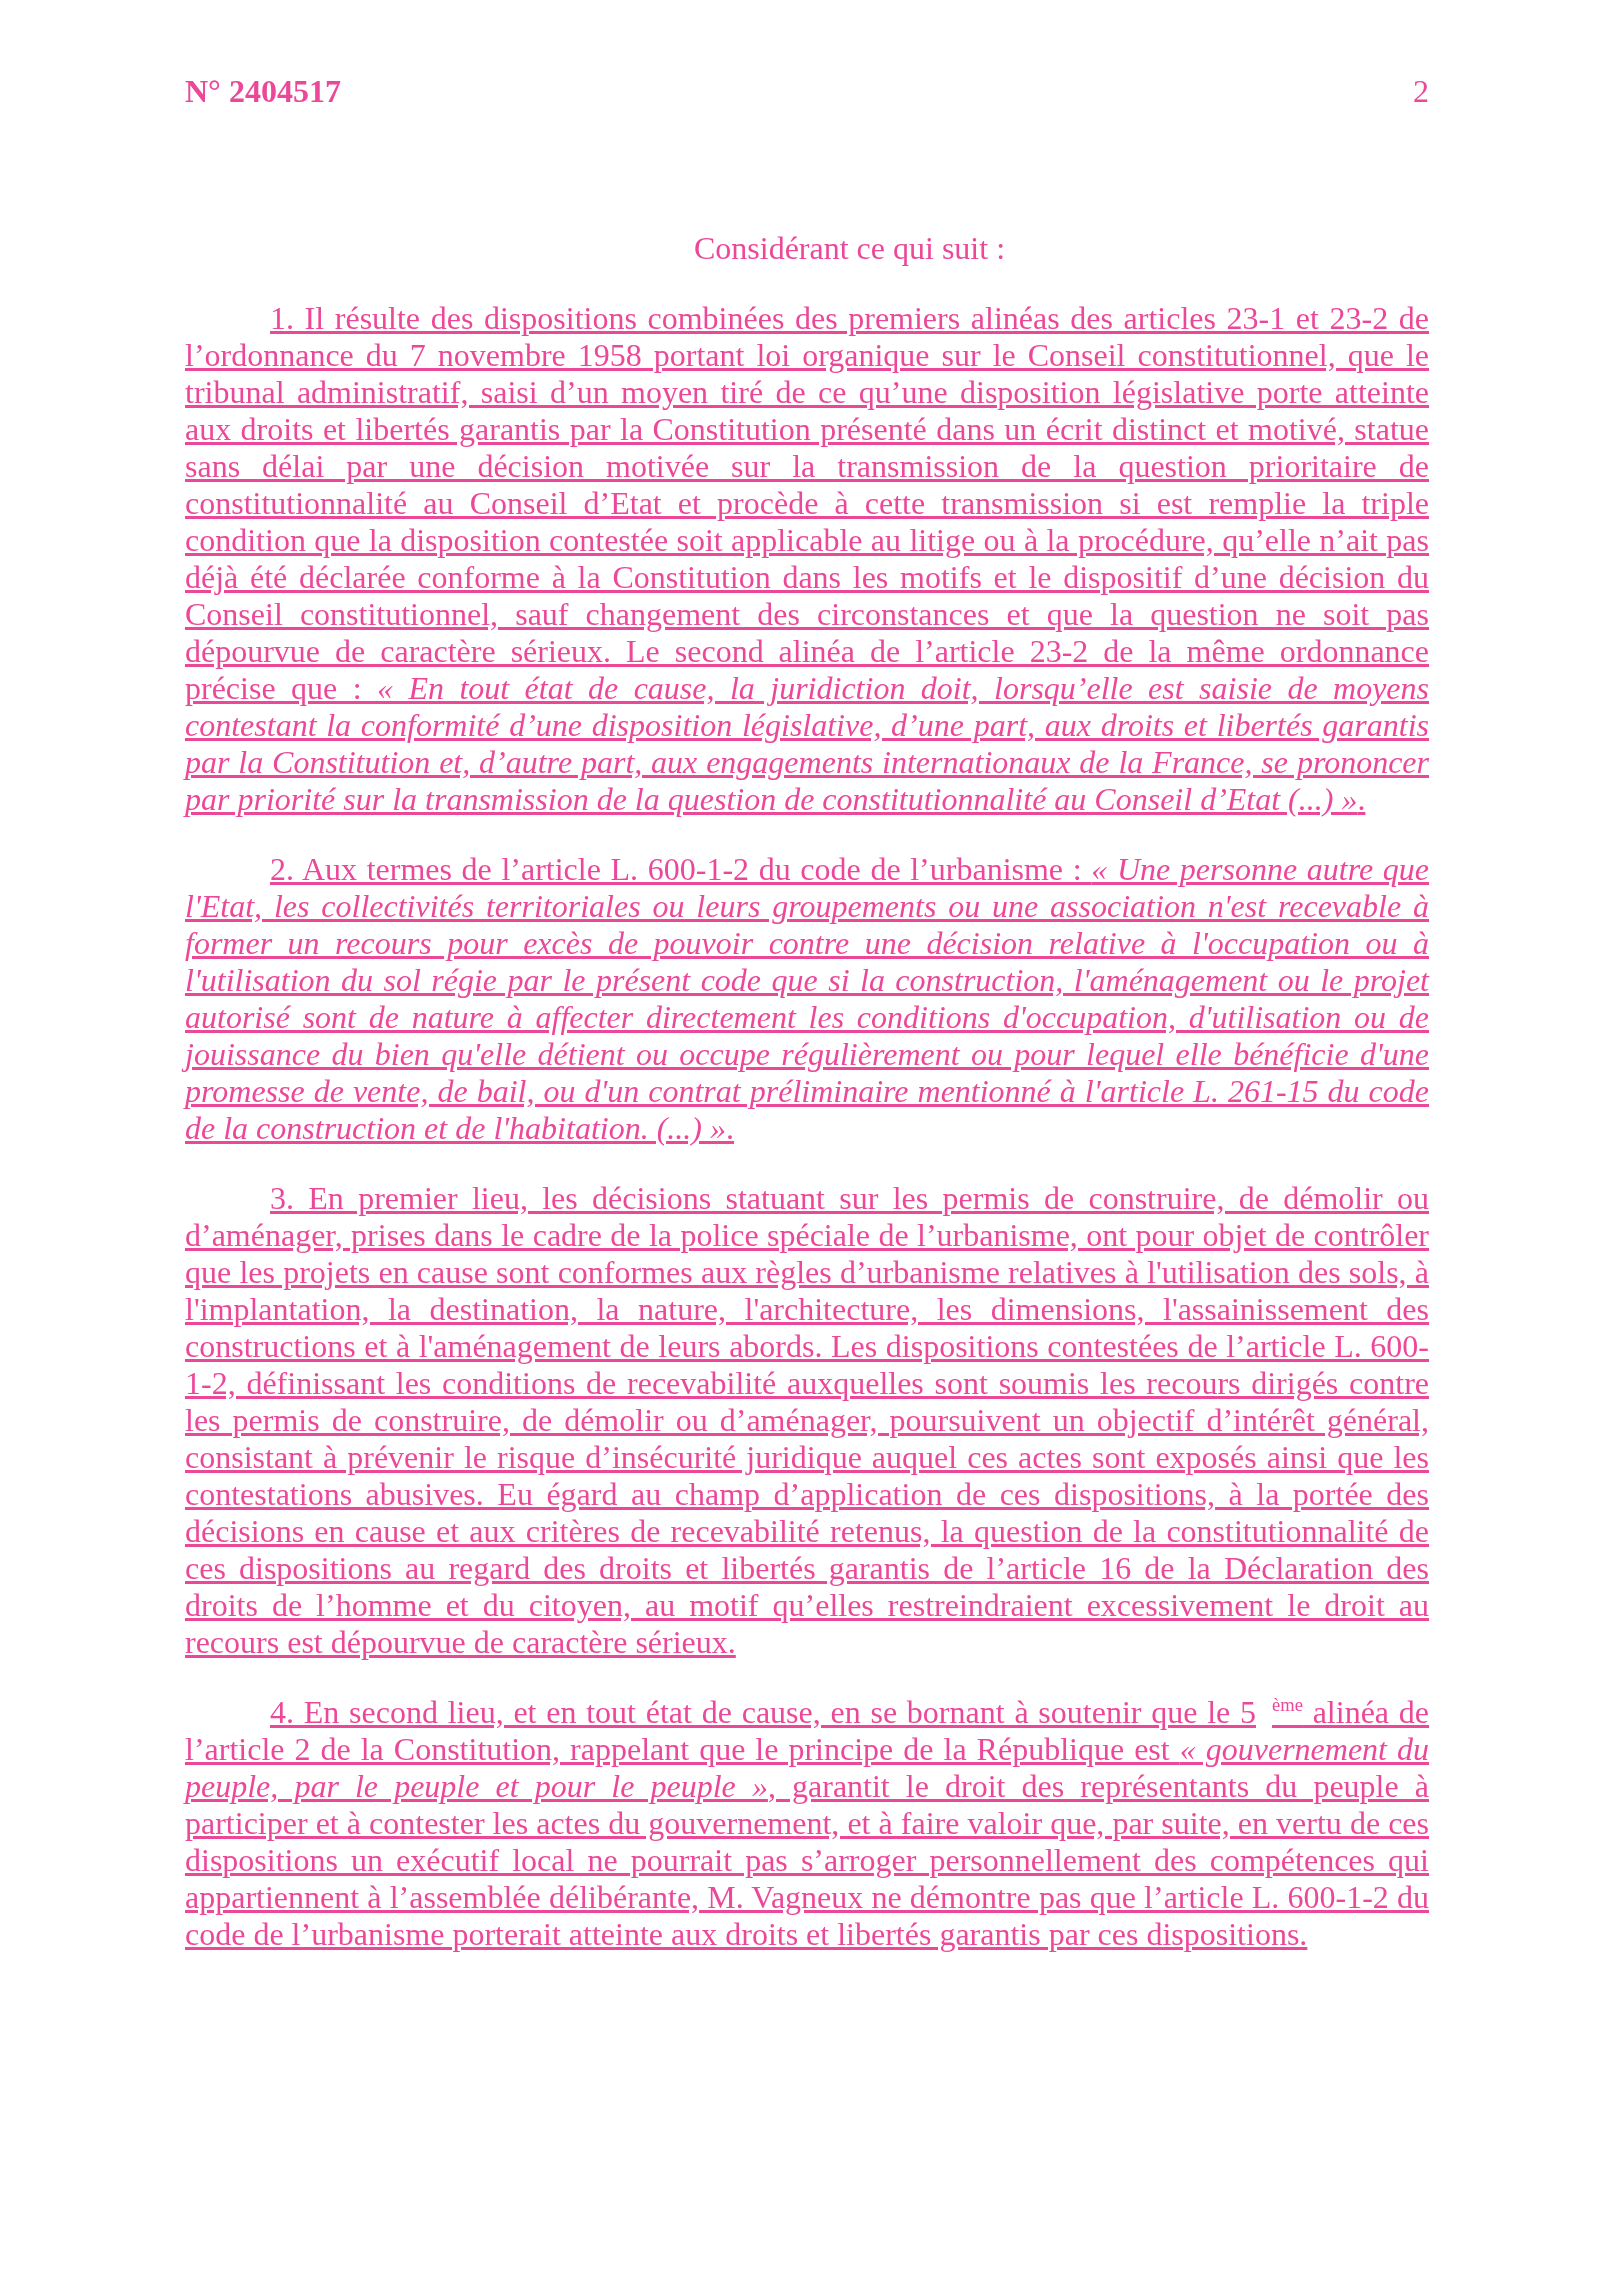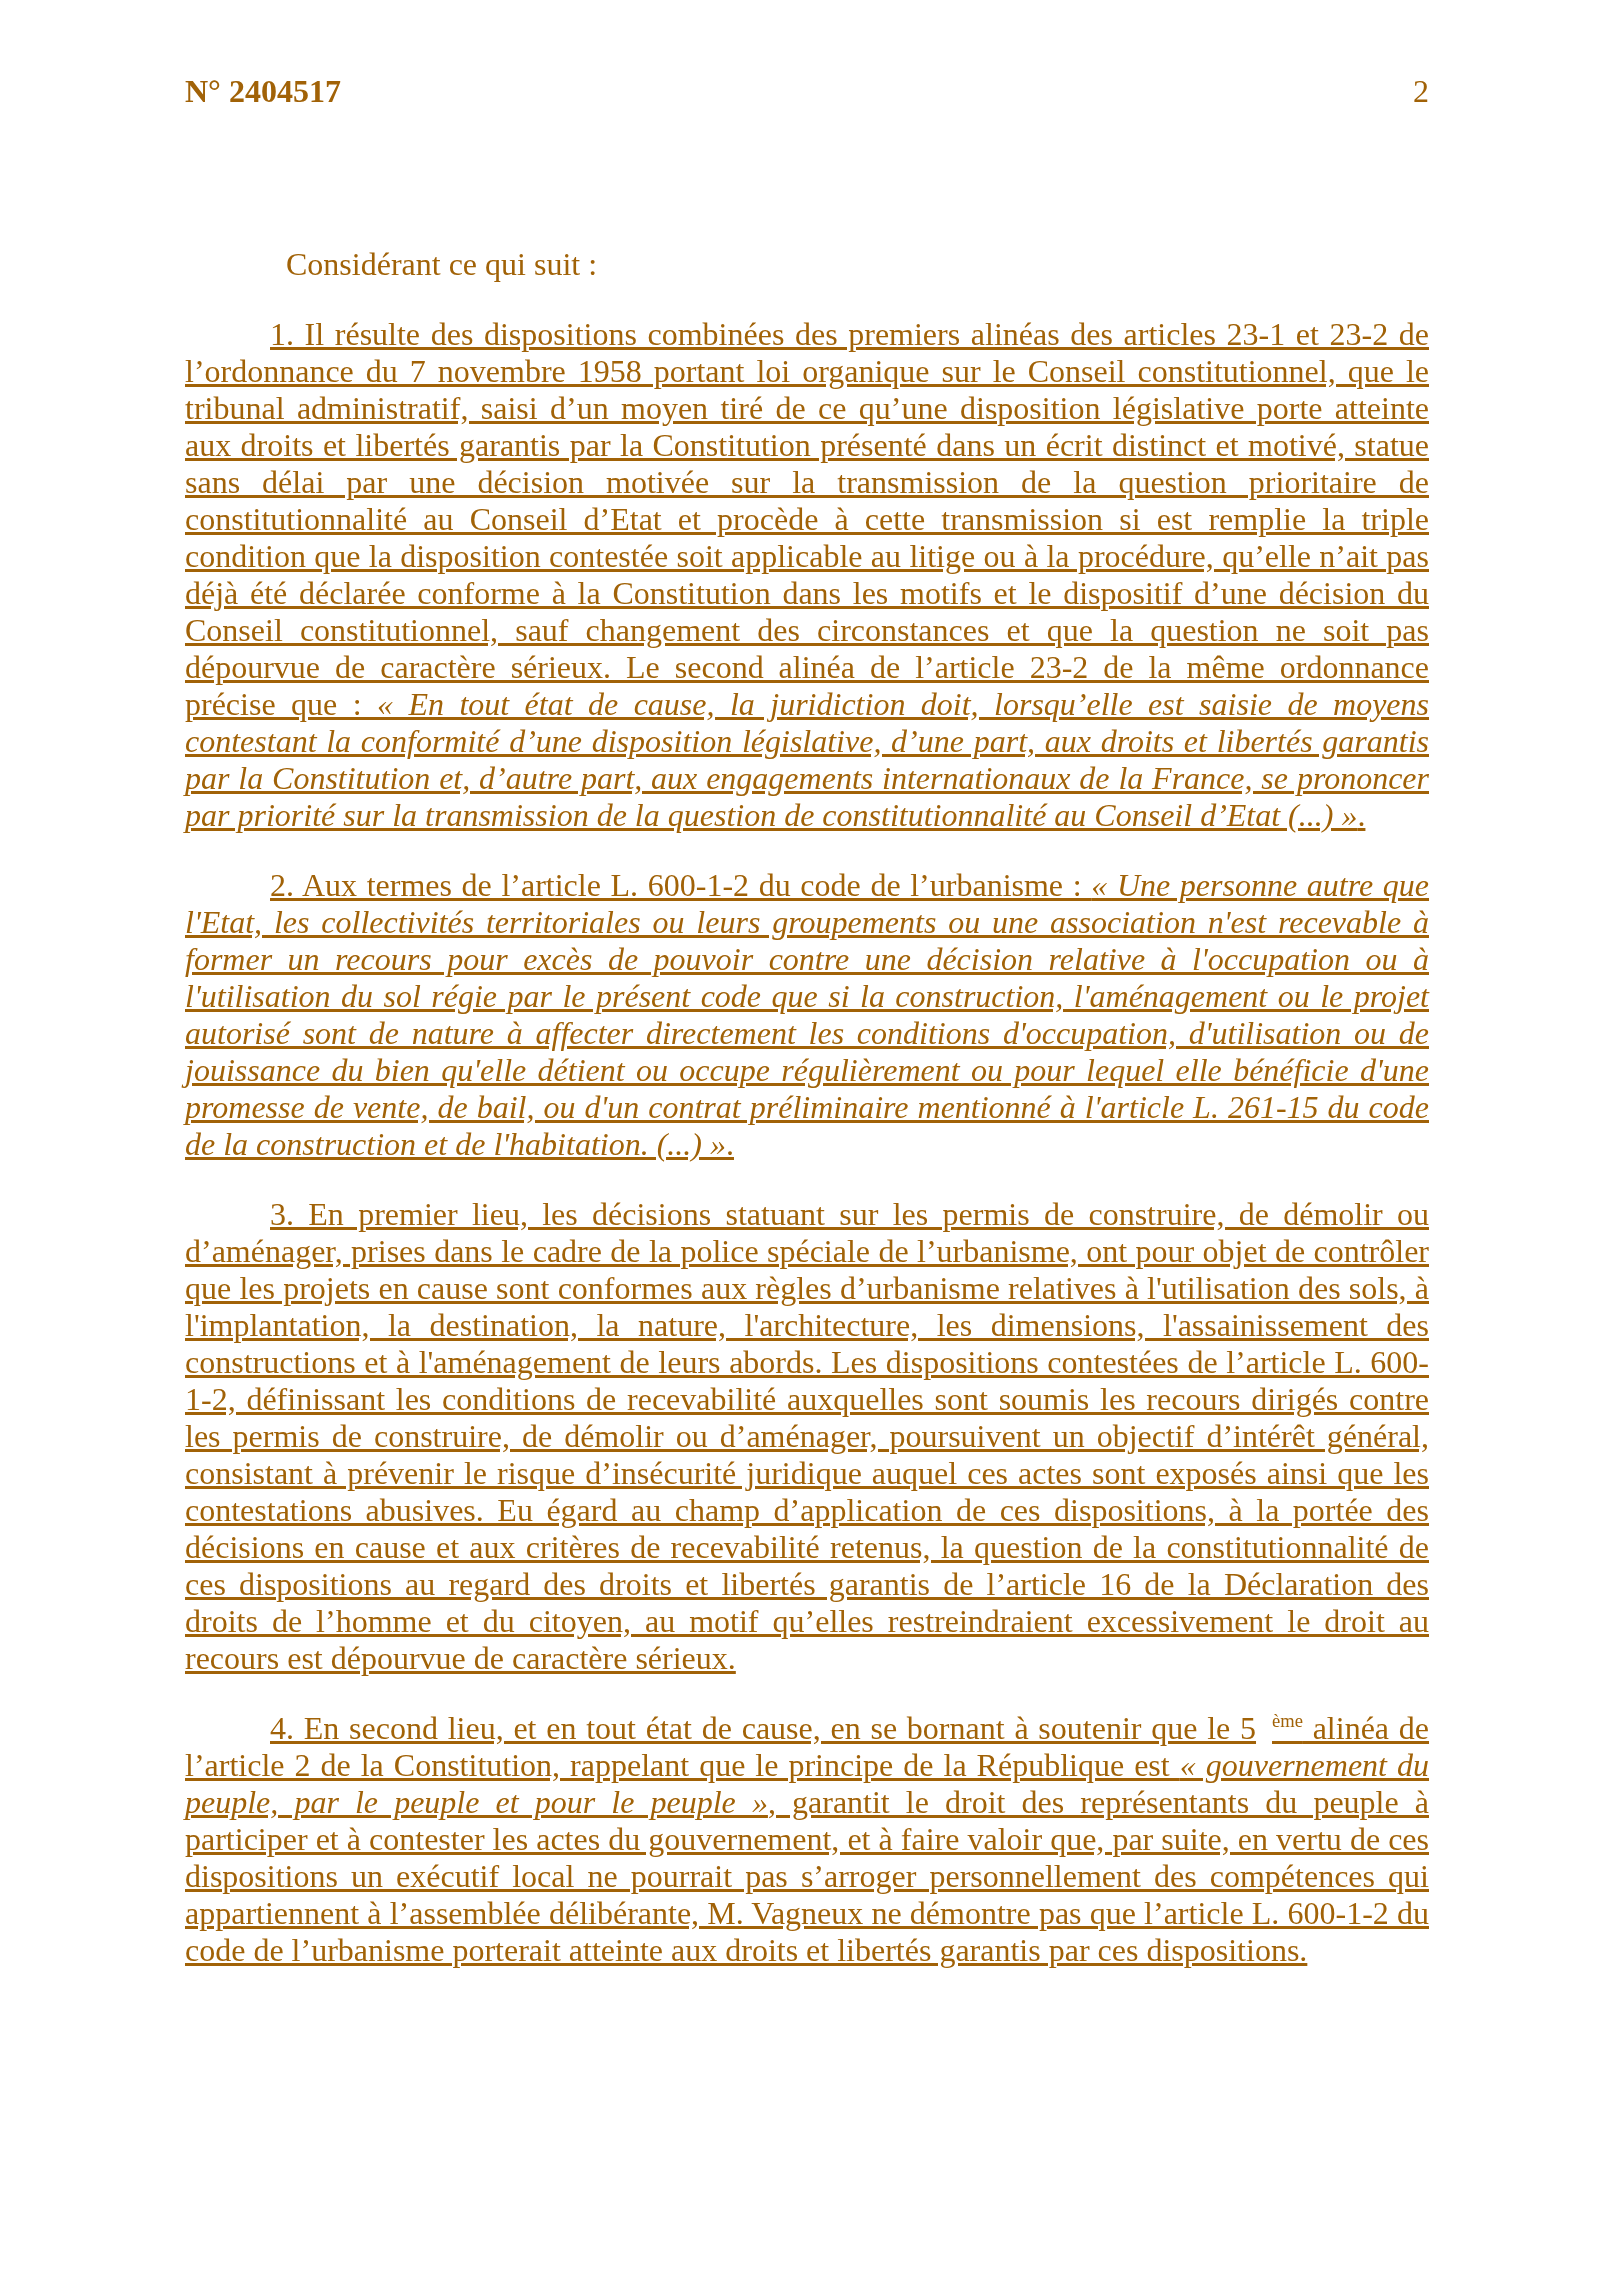--- a/index.html
+++ b/index.html
@@ -5,21 +5,21 @@
   html, body {
     margin: 0;
     padding: 0;
     background: #ffffff;
   }
   .page {
     position: relative;
     width: 1595px;
     height: 2295px;
     background: #ffffff;
-    color: #a16207;
+    color: #ec4899;
     font-family: "Liberation Serif", "DejaVu Serif", serif;
     font-size: 32px;
     line-height: 37px;
     overflow: hidden;
   }
   .header {
     position: absolute;
     top: 73px;
     left: 185px;
     right: 166px;
@@ -29,22 +29,23 @@
   }
   .case-number { font-weight: bold; }
   .page-number { font-weight: normal; }
   .content {
     position: absolute;
     top: 230px;
     left: 185px;
     right: 166px;
   }
   .intro {
-    margin: 16px;
+    margin: 0;
     text-indent: 85px;
+    text-align: center;
   }
   .para {
     margin: 33px 0 0 0;
     text-align: justify;
     text-indent: 85px;
     text-decoration: underline;
   }
   .it { font-style: italic; }
   sup {
     font-size: 0.58em;

